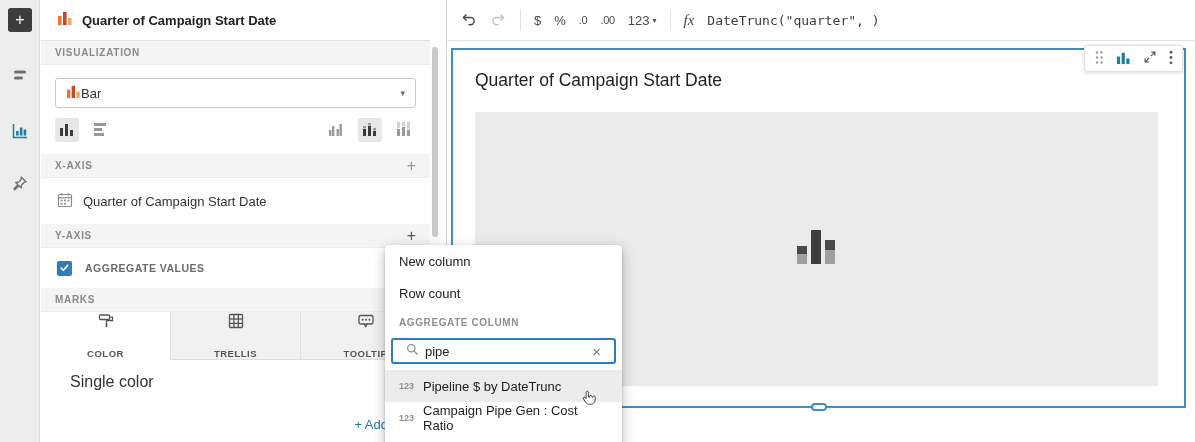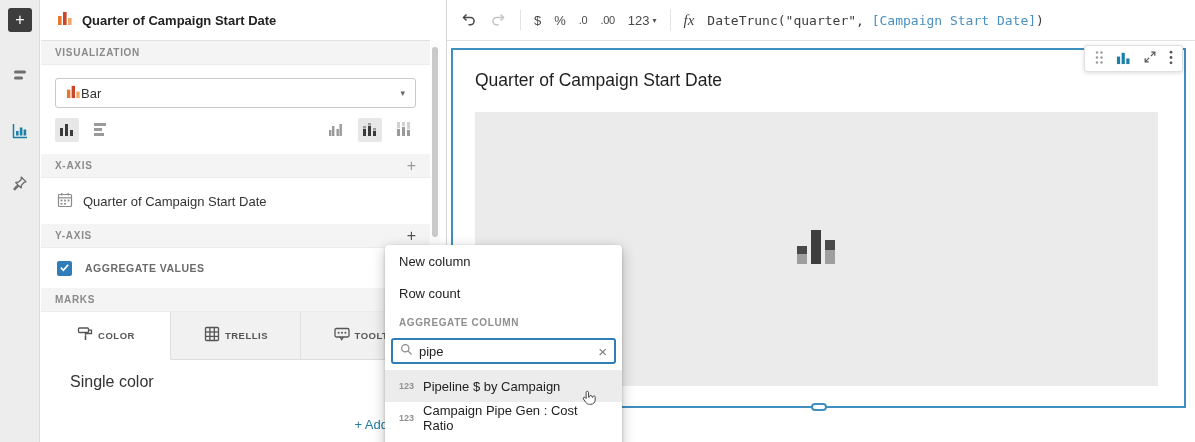--- a/index.html
+++ b/index.html
@@ -26,21 +26,21 @@
   .viz-caret{margin-left:auto;color:#666;font-size:9px}
   .viz-icons{display:flex;align-items:center;margin:0 14px 12px;gap:10px}
   .viz-spacer{flex:1}
   .icon-btn{width:24px;height:24px;display:flex;align-items:center;justify-content:center;color:#9a9a9a;cursor:pointer;border-radius:2px;background:none;border:none}
   .icon-btn.active{color:#3a3a3a;background:#e7e7e7}
   .field-row{height:46px;display:flex;align-items:center;gap:10px;padding:0 16px;font-size:13px;color:#333;cursor:pointer}
   .agg-row{height:40px;display:flex;align-items:center;gap:13px;padding:0 16px;cursor:pointer}
   .checkbox{width:15px;height:15px;background:#2e7cb8;border-radius:2px;display:flex;align-items:center;justify-content:center;flex:none}
   .agg-label{font-size:10.5px;color:#6b6b6b;font-weight:bold;letter-spacing:.5px}
   .tabs{display:flex;height:48px}
-  .tab{flex:1;display:flex;flex-direction:row;align-items:center;justify-content:center;gap:4px;background:#f1f1f1;border-bottom:1px solid #ddd;border-right:1px solid #e0e0e0;cursor:pointer}
+  .tab{flex:1;display:flex;flex-direction:column;align-items:center;justify-content:space-between;gap:4px;background:#f1f1f1;border-bottom:1px solid #ddd;border-right:1px solid #e0e0e0;cursor:pointer}
   .tab:last-child{border-right:none}
   .tab.active{background:#fff;border-bottom:1px solid transparent}
   .tab-label{font-size:9.5px;color:#555;letter-spacing:.5px;font-weight:bold}
   .single-color{height:44px;display:flex;align-items:center;padding:0 29px;font-size:16px;cursor:pointer}
   .add-link{position:absolute;right:42px;bottom:10px;color:#2679a1;font-size:13px;cursor:pointer}
 
   
   .scroll{position:absolute;left:431px;top:41px;width:9px;height:401px;background:#fbfbfb}
   .scroll-thumb{position:absolute;left:1px;top:6px;width:6px;height:190px;background:#c9c9c9;border-radius:3px;cursor:pointer}
   .divider{position:absolute;left:446px;top:0;width:1px;height:442px;background:#d6d6d6}
@@ -62,21 +62,21 @@
   .el-title{position:absolute;left:22px;top:20px;font-size:17.5px;color:#1f1f1f}
   .el-chart{position:absolute;left:22px;right:26px;top:62px;bottom:20px;background:#ebebeb;display:flex;align-items:center;justify-content:center}
   .el-handle{position:absolute;left:50%;bottom:-5px;transform:translateX(-50%);width:16px;height:8px;background:#fff;border:2px solid #3f8fc0;border-radius:5px;cursor:ns-resize}
   .float-tb{position:absolute;top:4px;right:12px;height:27px;background:#fff;border:1px solid #e0e0e0;border-radius:3px;box-shadow:0 1px 4px rgba(0,0,0,.14);display:flex;align-items:center;gap:12px;padding:0 9px;z-index:5}
   .ftb-btn{display:flex;align-items:center;justify-content:center;color:#555;cursor:pointer;background:none;border:none}
 
   
   .dropdown{position:absolute;left:385px;top:245px;width:237px;height:248px;background:#fff;box-shadow:0 1px 3px rgba(0,0,0,.2),0 4px 14px rgba(0,0,0,.25);border-radius:4px;z-index:50;font-size:13px}
   .dd-item{height:32px;display:flex;align-items:center;padding:0 14px;cursor:pointer;color:#222}
   .dd-label{height:26px;display:flex;align-items:center;padding:0 14px;font-size:10px;font-weight:bold;color:#8f8f8f;letter-spacing:.6px}
-  .dd-search{margin:3px 6px 6px;height:26px;border:2px solid #2e7cb8;border-radius:3px;display:flex;align-items:center;gap:6px;padding:0 7px;background:#fff}
+  .dd-search{margin:3px 6px 6px;height:26px;border:2px solid #2e7cb8;border-radius:3px;display:flex;align-items:center;gap:6px;padding:0 13px;background:#fff}
   .dd-search input{flex:1;border:none;outline:none;font-size:13px;font-family:inherit;color:#222;min-width:0;background:transparent}
   .dd-clear{color:#777;font-size:15px;cursor:pointer;line-height:1;background:none;border:none}
   .dd-result{height:32px;display:flex;align-items:center;gap:9px;padding:0 14px;cursor:pointer;color:#222}
   .dd-result.hover{background:#ececec}
   .dd-type{font-size:9px;font-weight:bold;color:#909090;flex:none}
   .cursor{position:absolute;left:196px;top:144px;width:18px;height:18px;pointer-events:none;z-index:60}
 </style>
 </head>
 <body>
 
@@ -312,21 +312,21 @@
       <button class="tb-btn">$</button>
       <button class="tb-btn">%</button>
       <button class="tb-btn tb-deci">.0</button>
       <button class="tb-btn tb-deci">.00</button>
       <button class="tb-btn">
         <span>123</span>
         <span class="tb-caret">▾</span>
       </button>
       <span class="tb-sep"></span>
       <span class="fx">fx</span>
-      <div class="formula"><span>DateTrunc("quarter", </span><span class="field">[Campaign Start Date]</span><span>)</span></div>
+      <div class="formula"><span>DateTrunc("quarter", </span><span>)</span></div>
     </div>
 
     <div class="canvas">
       <div class="element">
         <div class="el-title">Quarter of Campaign Start Date</div>
         <div class="el-chart">
           <span>
             <svg width="56" height="46" viewBox="0 0 56 46">
                 <rect x="8" y="22" width="10" height="8" fill="#4a4a4a"></rect>
                 <rect x="8" y="30" width="10" height="10" fill="#9e9e9e"></rect>
@@ -393,21 +393,21 @@
         <svg width="13" height="13" viewBox="0 0 16 16" fill="none" stroke="#8a8a8a" stroke-width="1.5">
             <circle cx="6.5" cy="6.5" r="4.5"></circle>
             <line x1="10" y1="10" x2="14.2" y2="14.2"></line>
           </svg>
       </span>
       <input value="pipe" style="">
       <button class="dd-clear">×</button>
     </div>
     <div class="dd-result hover">
       <span class="dd-type">123</span>
-      <span>Pipeline $ by Campaign</span>
+      <span>Pipeline $ by DateTrunc</span>
     </div>
     <div class="dd-result">
       <span class="dd-type">123</span>
       <span>Campaign Pipe Gen : Cost Ratio</span>
     </div>
     <span class="cursor">
       <svg width="18" height="18" viewBox="0 0 20 20">
           <path d="M7 2.5c.8 0 1.4.6 1.4 1.4v5.2l.9.1.2-1c.1-.7.8-1.2 1.5-1.1.6.1 1 .5 1.1 1.1l.1.9.8.1.2-.6c.2-.7.9-1.1 1.6-.9.6.2 1 .7 1 1.3l-.1 3.4c-.1 2.6-2.2 4.6-4.8 4.6h-1.6c-1.6 0-3.1-.8-4-2.1l-2.6-3.8c-.4-.6-.3-1.4.3-1.8.5-.4 1.3-.3 1.7.2l1 1.2V3.9c0-.8.6-1.4 1.3-1.4z" fill="#fff" stroke="#444" stroke-width="1.1" stroke-linejoin="round"></path>
         </svg>
     </span>

